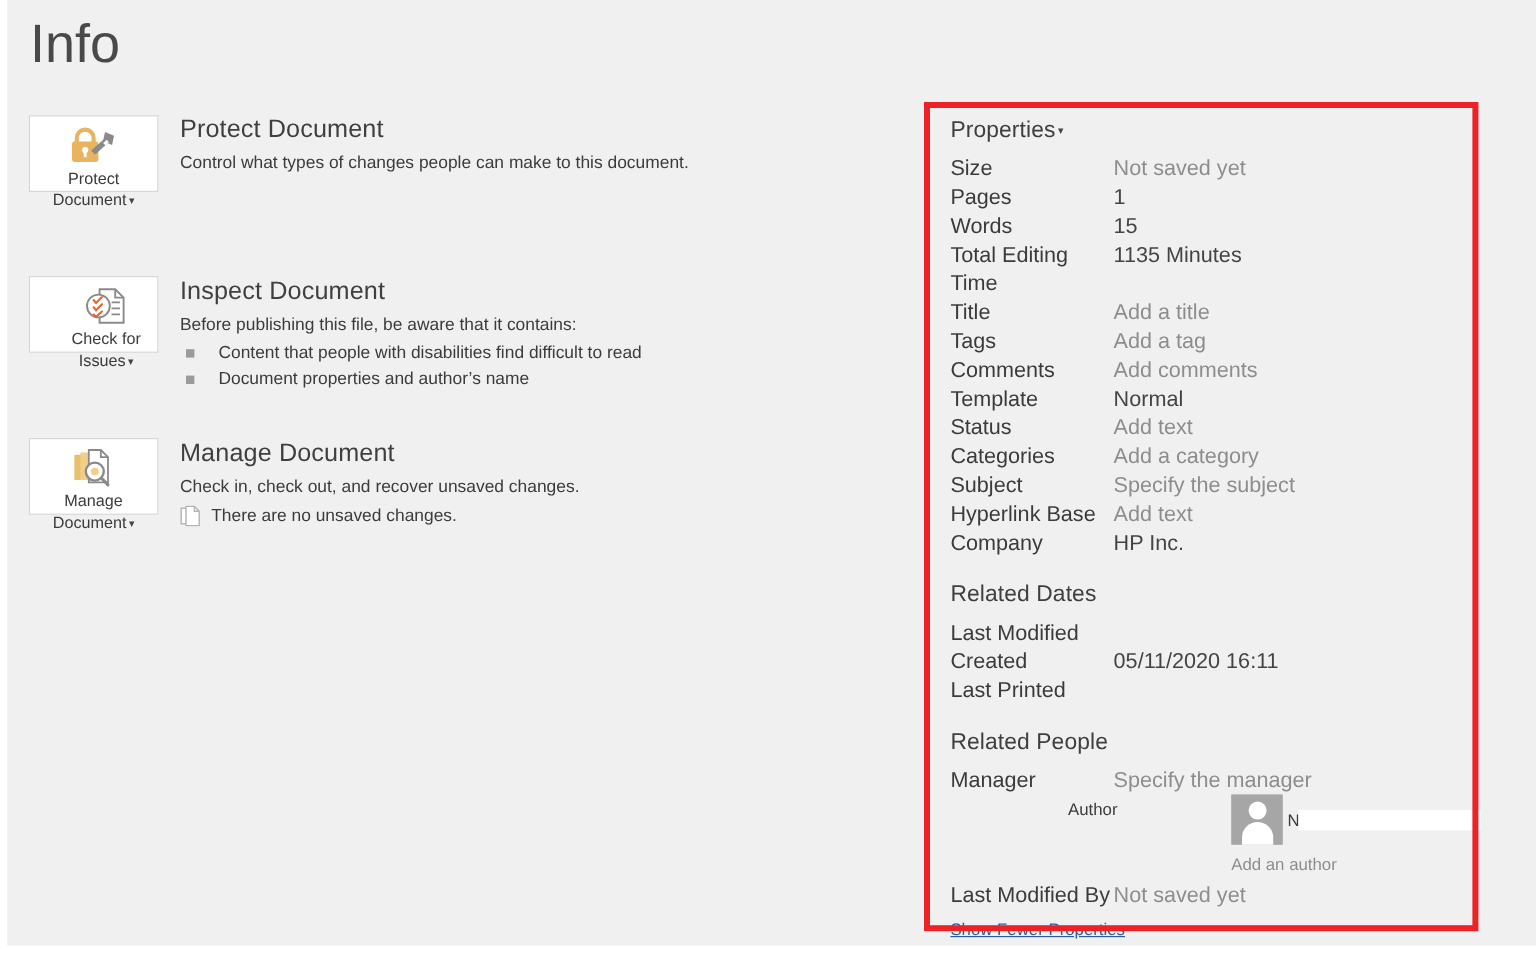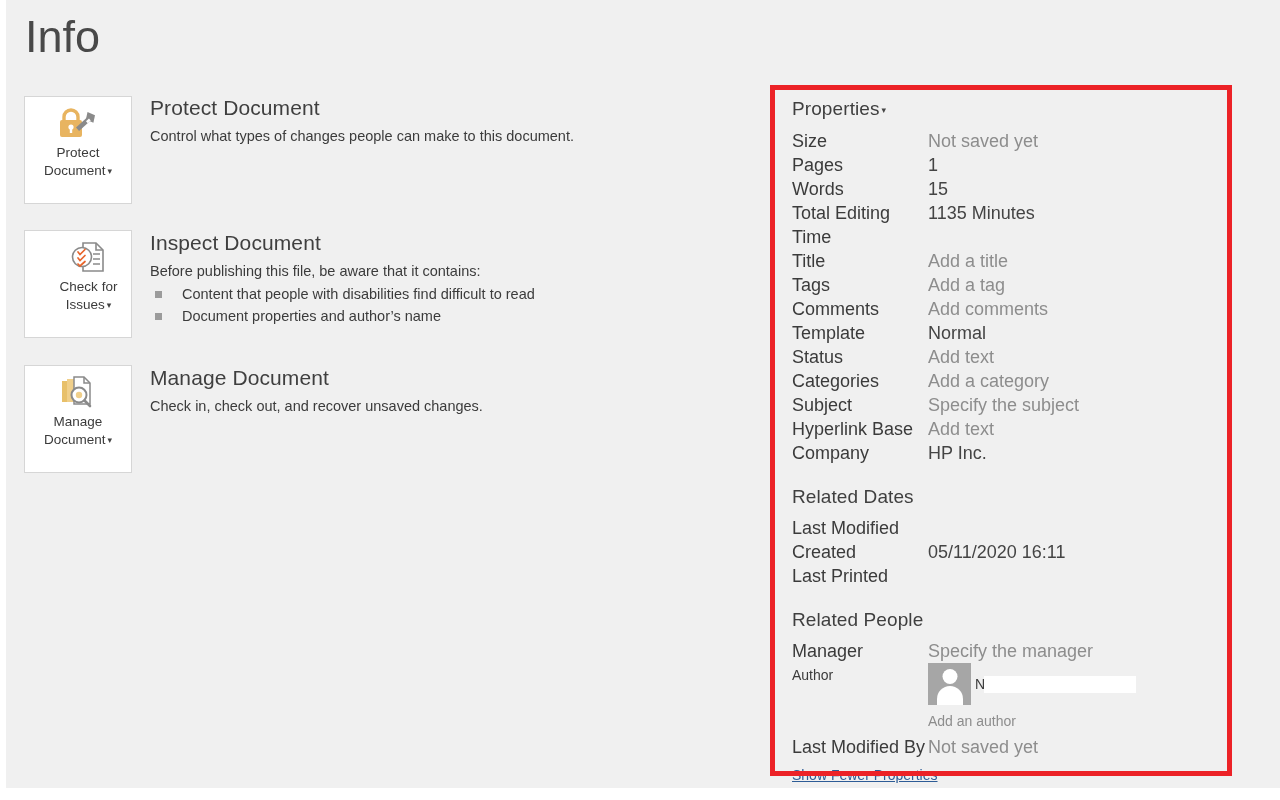--- a/index.html
+++ b/index.html
@@ -37,21 +37,21 @@
     font-weight: 300;
     color: #494949;
     letter-spacing: 0px;
     line-height: 58px;
     margin-left: 12px;
   }
   
   .tile {
     position: absolute;
     width: 108px;
-    height: 108px;
+    height: 64px;
     background: #ffffff;
     border: 1px solid #d6d6d6;
     box-sizing: border-box;
     display: flex;
     flex-direction: column;
     align-items: center;
     justify-content: flex-start;
     padding-top: 7px;
     cursor: pointer;
   }
@@ -174,20 +174,21 @@
     color: #8d8d8d;
   }
   .group-gap { height: 19px; }
   .group-gap-sm { height: 6px; }
 
   
   .author-row {
     display: flex;
     line-height: 24px;
     font-size: 14px;
+    justify-content: center;
   }
   .author-card {
     display: flex;
     align-items: center;
     height: 42px;
   }
   .avatar {
     width: 43px;
     height: 42px;
     background: #a6a6a6;
@@ -324,20 +325,28 @@
         <circle cx="22" cy="20" r="3.2" fill="#f0cf8a"></circle>
         <line x1="27.5" y1="25.5" x2="33" y2="31" stroke="#8a8a8a" stroke-width="2.6" stroke-linecap="round"></line>
       </svg>
     </div>
     <div class="tile-label"><span>Manage
 Document</span><span class="caret">▾</span></div>
   </div>
   <div class="sect sect-manage">
     <div class="sect-title">Manage Document</div>
     <div class="sect-desc">Check in, check out, and recover unsaved changes.</div>
+    <div class="note-row">
+      <svg width="17" height="18" viewBox="0 0 17 18">
+        <rect x="1" y="2.5" width="9" height="13" fill="#ffffff" stroke="#b5b5b5" stroke-width="1.2"></rect>
+        <path d="M5 1 h7 l4 4 v12 h-11 z" fill="#ffffff" stroke="#b5b5b5" stroke-width="1.2"></path>
+        <path d="M12 1 v4 h4" fill="none" stroke="#b5b5b5" stroke-width="1.2"></path>
+      </svg>
+      <span class="note-text">There are no unsaved changes.</span>
+    </div>
   </div>
 
   <div class="props-pane">
 
     <div class="pane-heading with-caret">
       <span>Properties</span><span class="caret">▾</span>
     </div>
     <div class="group-gap-sm"></div>
 
     <div class="prop-row">

